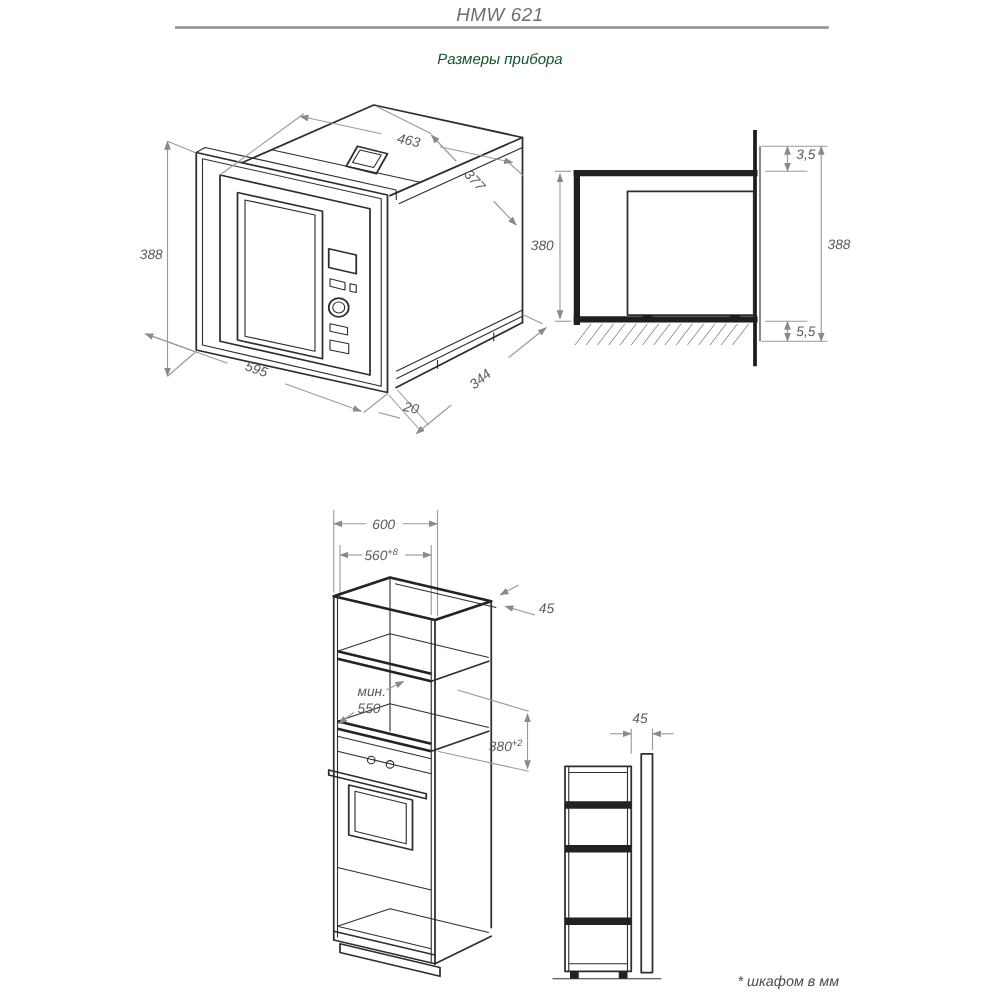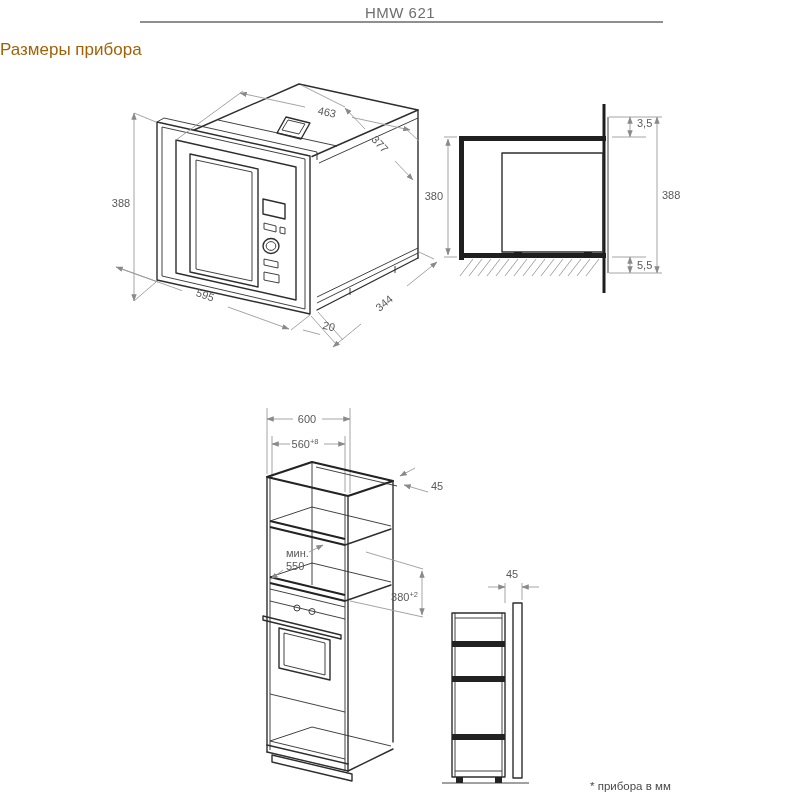--- a/index.html
+++ b/index.html
@@ -1,21 +1,21 @@
 <!DOCTYPE html>
 <html><head>
 <meta charset="utf-8">
 <style>
   html,body{margin:0;padding:0;background:#ffffff;}
   #page{position:relative;width:800px;height:800px;background:#ffffff;overflow:hidden;
-        font-family:"Liberation Sans",sans-serif;}
+        font-family:"Liberation Sans",sans-serif;font-style:italic;}
   .h1{position:absolute;top:4px;left:0;width:800px;text-align:center;
       font-size:15px;color:#6e6e6e;letter-spacing:.5px;}
   .divider{position:absolute;top:21px;left:140px;width:523px;height:2px;background:#8f8f8f;}
-  .h2{position:absolute;left:0;width:800px;text-align:left;font-size:17px;color:#a16207;}
+  .h2{position:absolute;left:0;width:800px;text-align:center;font-size:12px;color:#14532d;}
   .h2.dev{top:40px;}
   .h2.inst{top:357px;}
   .footnote{position:absolute;left:590px;top:780px;font-size:11.5px;color:#4a4a4a;}
   svg{position:absolute;overflow:visible;}
   svg text{font-family:"Liberation Sans",sans-serif;font-size:11px;fill:#5a5a5a;}
   .obj{stroke:#2e2e2e;stroke-width:1.4;fill:none;stroke-linejoin:round;stroke-linecap:round;}
   .thin{stroke:#2e2e2e;stroke-width:0.9;fill:none;stroke-linejoin:round;}
   .bold{stroke:#232323;stroke-width:2.2;fill:none;stroke-linejoin:round;}
   .wall{stroke:#1f1f1f;stroke-width:5;fill:none;stroke-linecap:butt;}
   .dim{stroke:#9a9a9a;stroke-width:0.9;fill:none;}
@@ -279,14 +279,14 @@
     </g>
 
     <g>
       <path class="dim" d="M505,603 L505,583 M522,600 L522,583"></path>
       <path class="dim" d="M488,587 L505,587" marker-end="url(#ar4)"></path>
       <path class="dim" d="M539,587 L522,587" marker-end="url(#ar4)"></path>
       <text text-anchor="middle" x="512" y="578">45</text>
     </g>
   </svg>
 
-  <div class="footnote">* прибора в мм</div>
+  <div class="footnote">* шкафом в мм</div>
 </div>
 
 </body></html>

